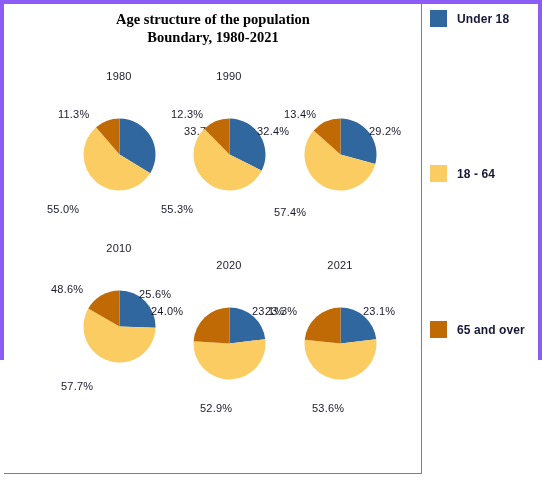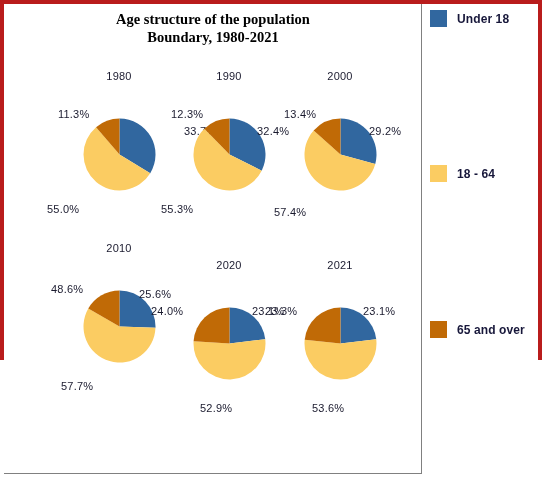--- a/index.html
+++ b/index.html
@@ -10,21 +10,21 @@
   body {
     width: 542px;
     height: 480px;
     overflow: hidden;
     font-family: "Liberation Sans", sans-serif;
   }
   #canvas {
     position: relative;
     width: 542px;
     height: 360px;
-    background: #b91c1c;
+    background: #8b5cf6;
     box-sizing: border-box;
   }
   
   #plot-area {
     position: absolute;
     left: 4px;
     top: 4px;
     width: 418px;
     height: 470px;
     border-right: 1px solid #808080;
@@ -149,21 +149,20 @@
               <path d="M 36.5 36.5 L 11.366044916234994 10.726286611214068 A 36 36 0 0 1 36.50000000000003 0.5 Z" fill="#c06a06" stroke="none"></path>
             </g>
         </svg>
       </div>
       <div class="slice-label" style="left:84px; top:55px;">32.4%</div>
       <div class="slice-label" style="left:-12px; top:133px;">55.3%</div>
       <div class="slice-label" style="left:-2px; top:38px;">12.3%</div>
     </div>
 
     <div class="pie-cell" style="left:280px; top:66px;">
-      <div class="pie-year">2000</div>
       <div class="pie-wrap">
         <svg class="pie-svg" width="73" height="73" viewBox="0 0 73 73">
           <g>
               <path d="M 36.5 36.5 L 36.5 0.5 A 36 36 0 0 1 71.25373899799786 45.89029422643628 Z" fill="#31679f" stroke="none"></path>
               <path d="M 36.5 36.5 L 71.25373899799786 45.89029422643628 A 36 36 0 1 1 9.64611876472944 12.523572772366947 Z" fill="#fbcc62" stroke="none"></path>
               <path d="M 36.5 36.5 L 9.64611876472944 12.523572772366947 A 36 36 0 0 1 36.49999999999999 0.5 Z" fill="#c06a06" stroke="none"></path>
             </g>
         </svg>
       </div>
       <div class="slice-label" style="left:85px; top:55px;">29.2%</div>

